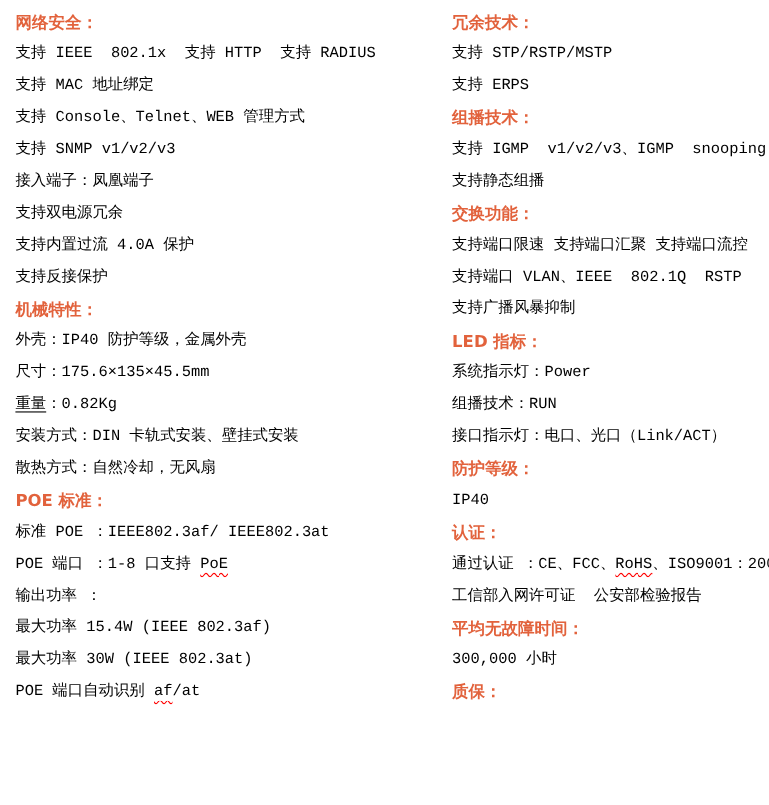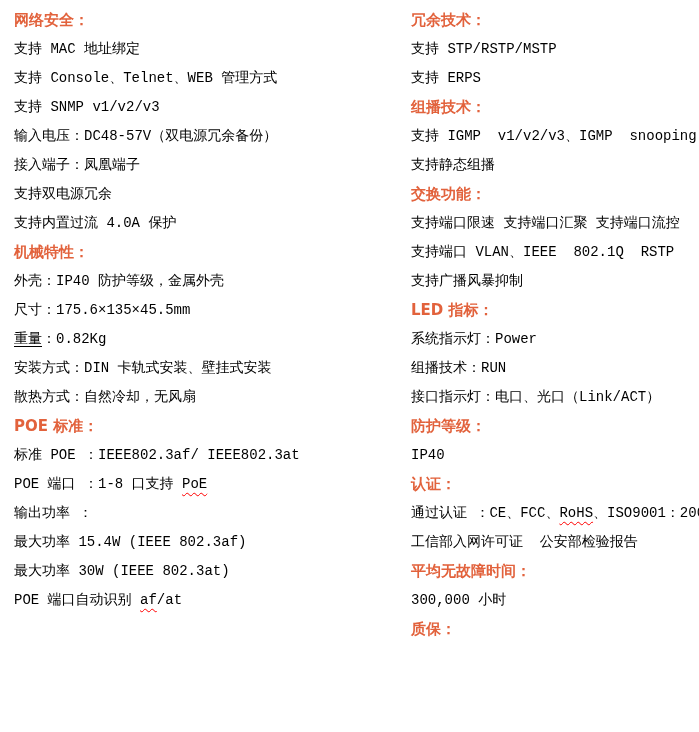--- a/index.html
+++ b/index.html
@@ -51,27 +51,28 @@
     text-decoration-thickness: 1px;
     text-underline-offset: 3px;
   }
 </style>
 </head>
 <body>
 
 <div class="page" id="spec-page">
     <div class="col col-left">
       <div class="line heading"><span class="seg">网络安全：</span></div>
+      <div class="line"><span class="seg">支持 IEEE  802.1x  支持 HTTP  支持 RADIUS</span></div>
       <div class="line"><span class="seg">支持 MAC 地址绑定</span></div>
       <div class="line"><span class="seg">支持 Console、Telnet、WEB 管理方式</span></div>
       <div class="line"><span class="seg">支持 SNMP v1/v2/v3</span></div>
-      <div class="line"><span class="seg">输入电压：DC48-57V（双电源冗余备份）</span></div>
       <div class="line"><span class="seg">接入端子：凤凰端子</span></div>
       <div class="line"><span class="seg">支持双电源冗余</span></div>
       <div class="line"><span class="seg">支持内置过流 4.0A 保护</span></div>
+      <div class="line"><span class="seg">支持反接保护</span></div>
       <div class="line heading"><span class="seg">机械特性：</span></div>
       <div class="line"><span class="seg">外壳：IP40 防护等级，金属外壳</span></div>
       <div class="line"><span class="seg">尺寸：175.6×135×45.5mm</span></div>
       <div class="line"><span class="seg uline">重量</span><span class="seg">：0.82Kg</span></div>
       <div class="line"><span class="seg">安装方式：DIN 卡轨式安装、壁挂式安装</span></div>
       <div class="line"><span class="seg">散热方式：自然冷却，无风扇</span></div>
       <div class="line heading"><span class="seg">POE 标准：</span></div>
       <div class="line"><span class="seg">标准 POE ：IEEE802.3af/ IEEE802.3at</span></div>
       <div class="line"><span class="seg">POE 端口 ：1-8 口支持 </span><span class="seg spell">PoE</span></div>
       <div class="line"><span class="seg">输出功率 ：</span></div>

